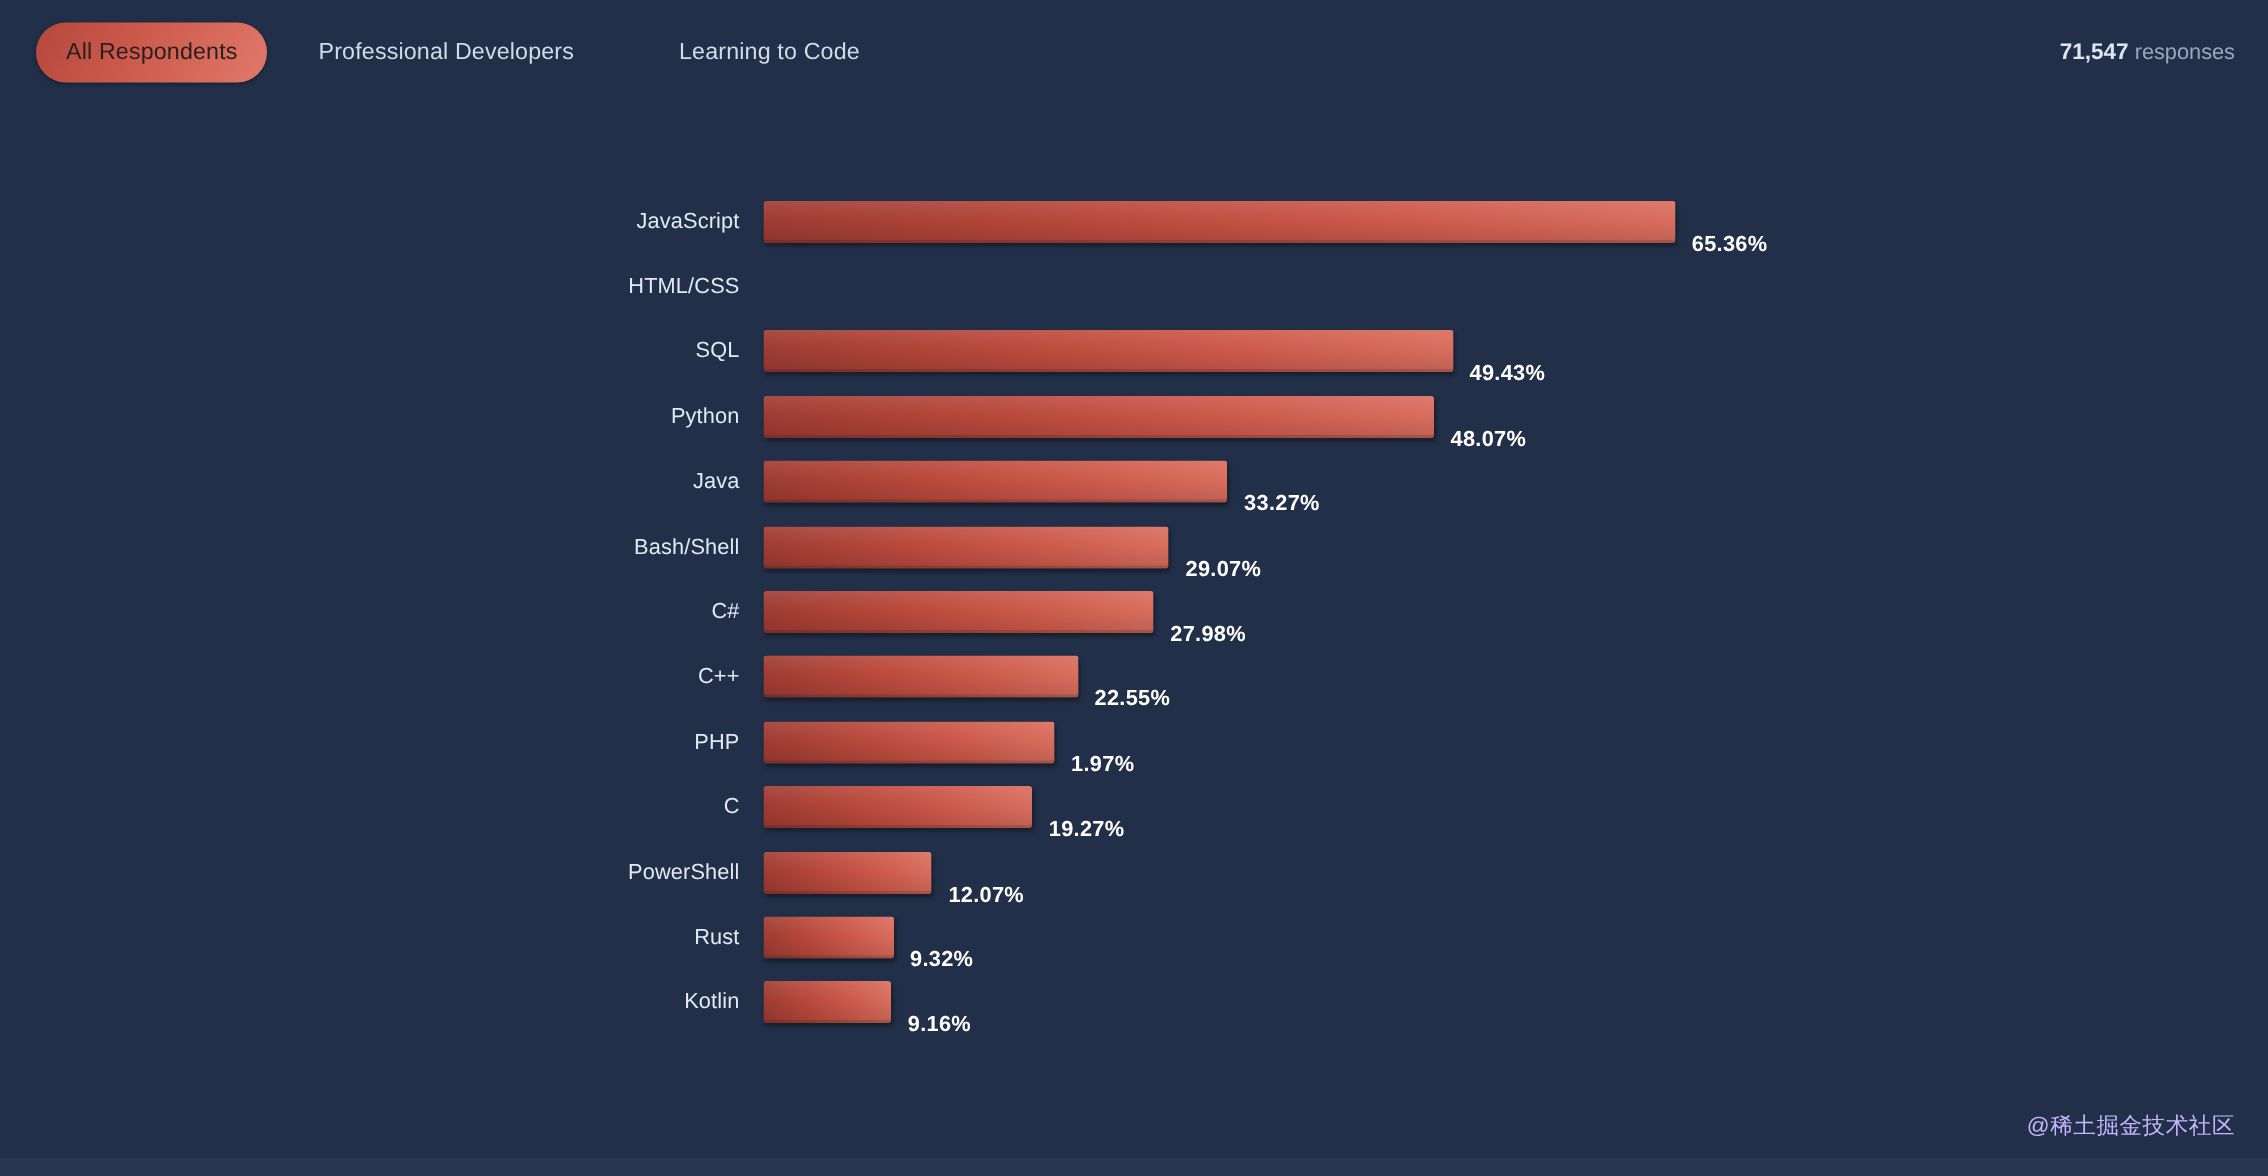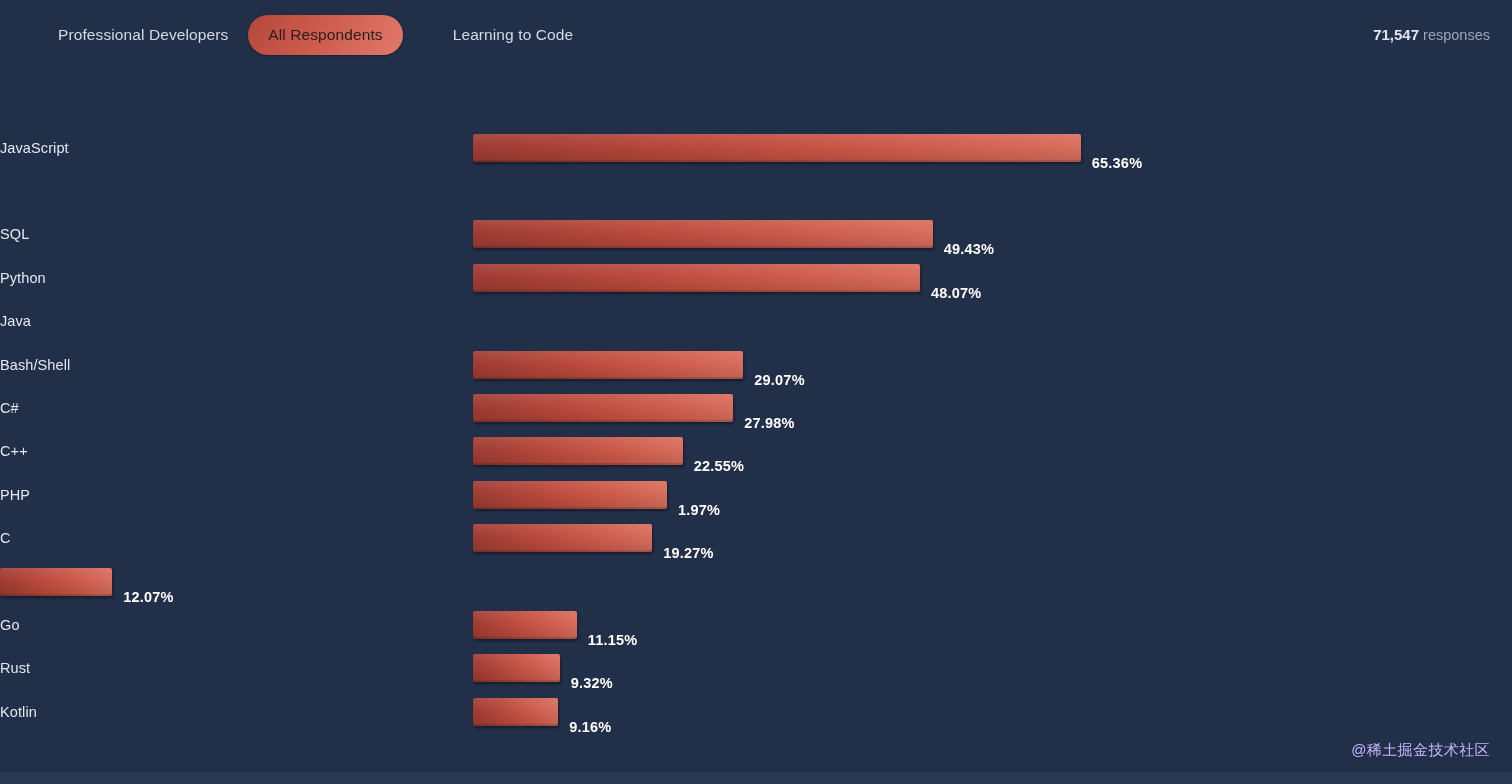--- a/index.html
+++ b/index.html
@@ -70,22 +70,22 @@
     width: 1512px;
   }
 
   .row {
     display: flex;
     align-items: center;
     height: 43.4px;
   }
 
   .cat {
-    width: 473px;
-    text-align: left;
+    width: 509px;
+    text-align: right;
     font-size: 14.5px;
     color: #e3e8f1;
     padding-right: 16px;
     white-space: nowrap;
     letter-spacing: .1px;
   }
 
   .bar-wrap {
     display: flex;
     align-items: center;
@@ -129,56 +129,61 @@
     font-size: 15px;
     color: #c4b5fd;
     white-space: nowrap;
     letter-spacing: .4px;
   }
 </style>
 </head>
 <body>
 
 <div class="tabbar">
+  <div class="tab active">All Respondents</div>
   <div class="tab spacer-1">Professional Developers</div>
-  <div class="tab active">All Respondents</div>
   <div class="tab spacer-2">Learning to Code</div>
 </div>
 
 <div class="responses">
   <span class="num">71,547</span>
   <span>responses</span>
 </div>
 
 <div class="chart" id="chart">
     <div class="row">
       <div class="cat">JavaScript</div>
       <div class="bar-wrap">
         <div class="bar" style="width: 607.848px;"></div>
         <div class="val">65.36%</div>
       </div>
     </div>
     <div class="row">
+      <div class="cat">HTML/CSS</div>
     </div>
     <div class="row">
       <div class="cat">SQL</div>
       <div class="bar-wrap">
         <div class="bar" style="width: 459.699px;"></div>
         <div class="val">49.43%</div>
       </div>
     </div>
     <div class="row">
       <div class="cat">Python</div>
       <div class="bar-wrap">
         <div class="bar" style="width: 447.051px;"></div>
         <div class="val">48.07%</div>
       </div>
     </div>
     <div class="row">
       <div class="cat">Java</div>
+      <div class="bar-wrap">
+        <div class="bar" style="width: 309.411px;"></div>
+        <div class="val">33.27%</div>
+      </div>
     </div>
     <div class="row">
       <div class="cat">Bash/Shell</div>
       <div class="bar-wrap">
         <div class="bar" style="width: 270.351px;"></div>
         <div class="val">29.07%</div>
       </div>
     </div>
     <div class="row">
       <div class="cat">C#</div>
@@ -202,33 +207,27 @@
       </div>
     </div>
     <div class="row">
       <div class="cat">C</div>
       <div class="bar-wrap">
         <div class="bar" style="width: 179.211px;"></div>
         <div class="val">19.27%</div>
       </div>
     </div>
     <div class="row">
+      <div class="cat">PowerShell</div>
       <div class="bar-wrap">
         <div class="bar" style="width: 112.251px;"></div>
         <div class="val">12.07%</div>
       </div>
     </div>
     <div class="row">
-      <div class="cat">Go</div>
-      <div class="bar-wrap">
-        <div class="bar" style="width: 103.695px;"></div>
-        <div class="val">11.15%</div>
-      </div>
-    </div>
-    <div class="row">
       <div class="cat">Rust</div>
       <div class="bar-wrap">
         <div class="bar" style="width: 86.676px;"></div>
         <div class="val">9.32%</div>
       </div>
     </div>
     <div class="row">
       <div class="cat">Kotlin</div>
       <div class="bar-wrap">
         <div class="bar" style="width: 85.188px;"></div>

